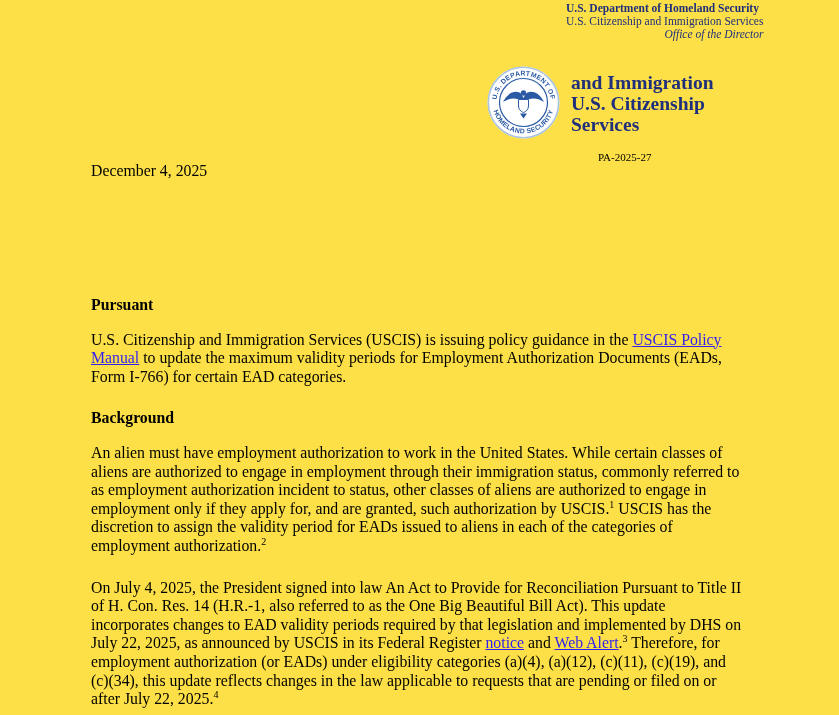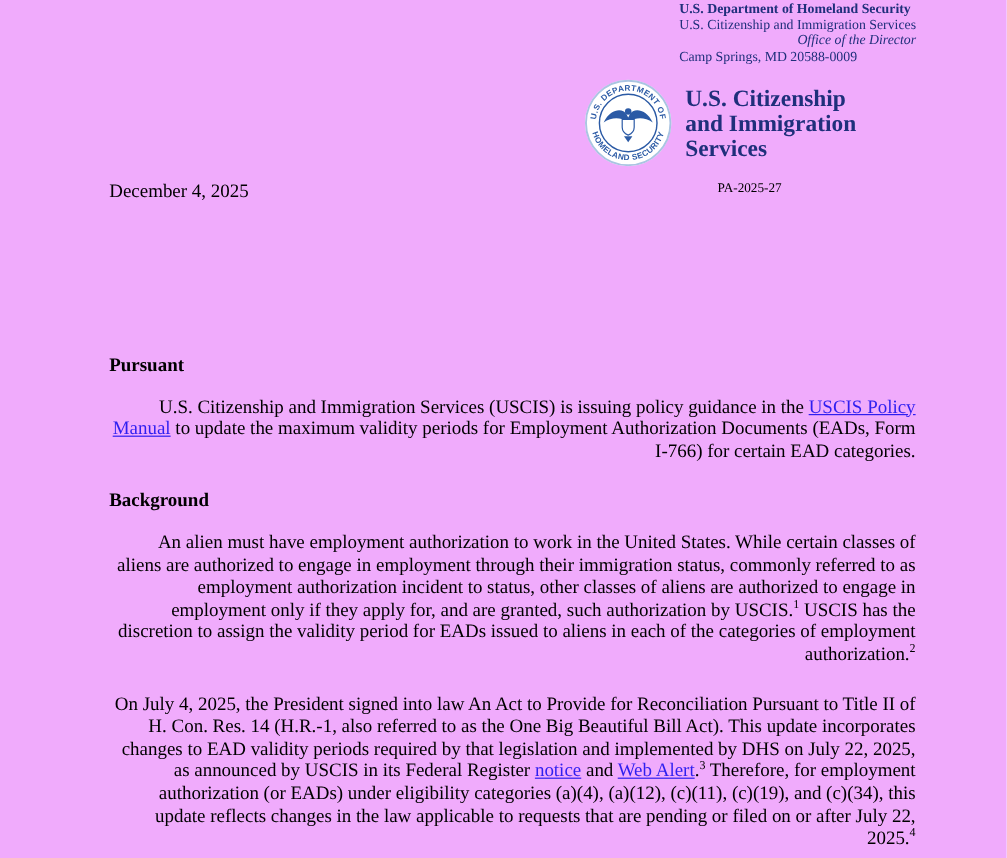--- a/index.html
+++ b/index.html
@@ -1,20 +1,20 @@
 <!DOCTYPE html>
 <html style="--navy: #1f2f7b; --seal-blue: #2b5aa5; --seal-ring: #aac4e2; --link: #2f1ff0; --text: #000000;"><head>
 <meta charset="utf-8">
 <style>
   html, body { margin: 0; padding: 0; background: #ffffff; }
   .page {
     position: relative;
     width: 839px;
     height: 715px;
-    background: #f0abfc;
+    background: #fde047;
     overflow: hidden;
     font-family: "Liberation Serif", serif;
     color: #000000;
     text-decoration: underline;
   }
 
   
   .letterhead {
     position: absolute;
     left: 566px;
@@ -54,21 +54,21 @@
     line-height: 21px;
     font-weight: bold;
     color: var(--navy);
     white-space: nowrap;
   }
 
   
   .doc-date {
     position: absolute;
     left: 91px;
-    top: 151px;
+    top: 162px;
     font-size: 15.8px;
   }
   .doc-number {
     position: absolute;
     left: 598px;
     top: 151px;
     font-size: 11px;
   }
 
   
@@ -99,22 +99,21 @@
     width: 672px;
     font-size: 15.8px;
     line-height: 18.6px;
     text-align: left;
   }
   .sec-heading {
     font-weight: bold;
     margin: 0 0 16px 0;
   }
   .body-para {
-    margin: 0 0 23px 0;
-    text-align: right;
+    margin: 0 16px 23px 0;
   }
   .doc-link {
     color: var(--link);
     text-decoration: underline;
     cursor: pointer;
   }
   sup.fn-ref {
     font-size: 10px;
     line-height: 0;
     vertical-align: super;
@@ -122,21 +121,20 @@
 </style>
 </head>
 <body>
 
 <div class="page">
 
   <div class="letterhead">
     <div class="lh-bold">U.S. Department of Homeland Security</div>
     <div>U.S. Citizenship and Immigration Services</div>
     <div class="lh-italic">Office of the Director</div>
-    <div>Camp Springs, MD 20588-0009</div>
   </div>
 
   <div class="logo">
     <svg class="seal" width="73" height="73" viewBox="0 0 73 73" aria-hidden="true">
       <defs>
         <path id="sealArcTop" d="M 9.5 36.5 A 27 27 0 0 1 63.5 36.5"></path>
         <path id="sealArcBot" d="M 5.5 36.5 A 31 31 0 0 0 67.5 36.5"></path>
       </defs>
       <circle cx="36.5" cy="36.5" r="36" fill="#ffffff"></circle>
       <circle class="ring-outer" cx="36.5" cy="36.5" r="35.2" fill="none" stroke-width="1.6"></circle>
@@ -144,22 +142,22 @@
       <text class="seal-text"><textPath href="#sealArcTop" startOffset="50%" text-anchor="middle">U.S. DEPARTMENT OF</textPath></text>
       <text class="seal-text"><textPath href="#sealArcBot" startOffset="50%" text-anchor="middle">HOMELAND SECURITY</textPath></text>
       <g class="eagle">
         <path d="M16 36 C22 24 32 24 35 29 L36.5 32 L38 29 C41 24 51 24 57 36 C50 31 42 32 38.5 35 L36.5 37 L34.5 35 C31 32 23 31 16 36 Z"></path>
         <circle cx="36.5" cy="27" r="2.7"></circle>
         <path class="shield" d="M31.5 33.5 h10 v6.5 c0 3.5 -2.5 5.5 -5 6.6 c-2.5 -1.1 -5 -3.1 -5 -6.6 z"></path>
         <path d="M33 47.5 L36.5 52.5 L40 47.5 Z"></path>
       </g>
     </svg>
     <div class="wordmark">
+      <div>and Immigration</div>
       <div>U.S. Citizenship</div>
-      <div>and Immigration</div>
       <div>Services</div>
     </div>
   </div>
 
   <div class="doc-date">December 4, 2025</div>
   <div class="doc-number">PA-2025-27</div>
 
 
 
   <div class="sections" id="doc-sections">

